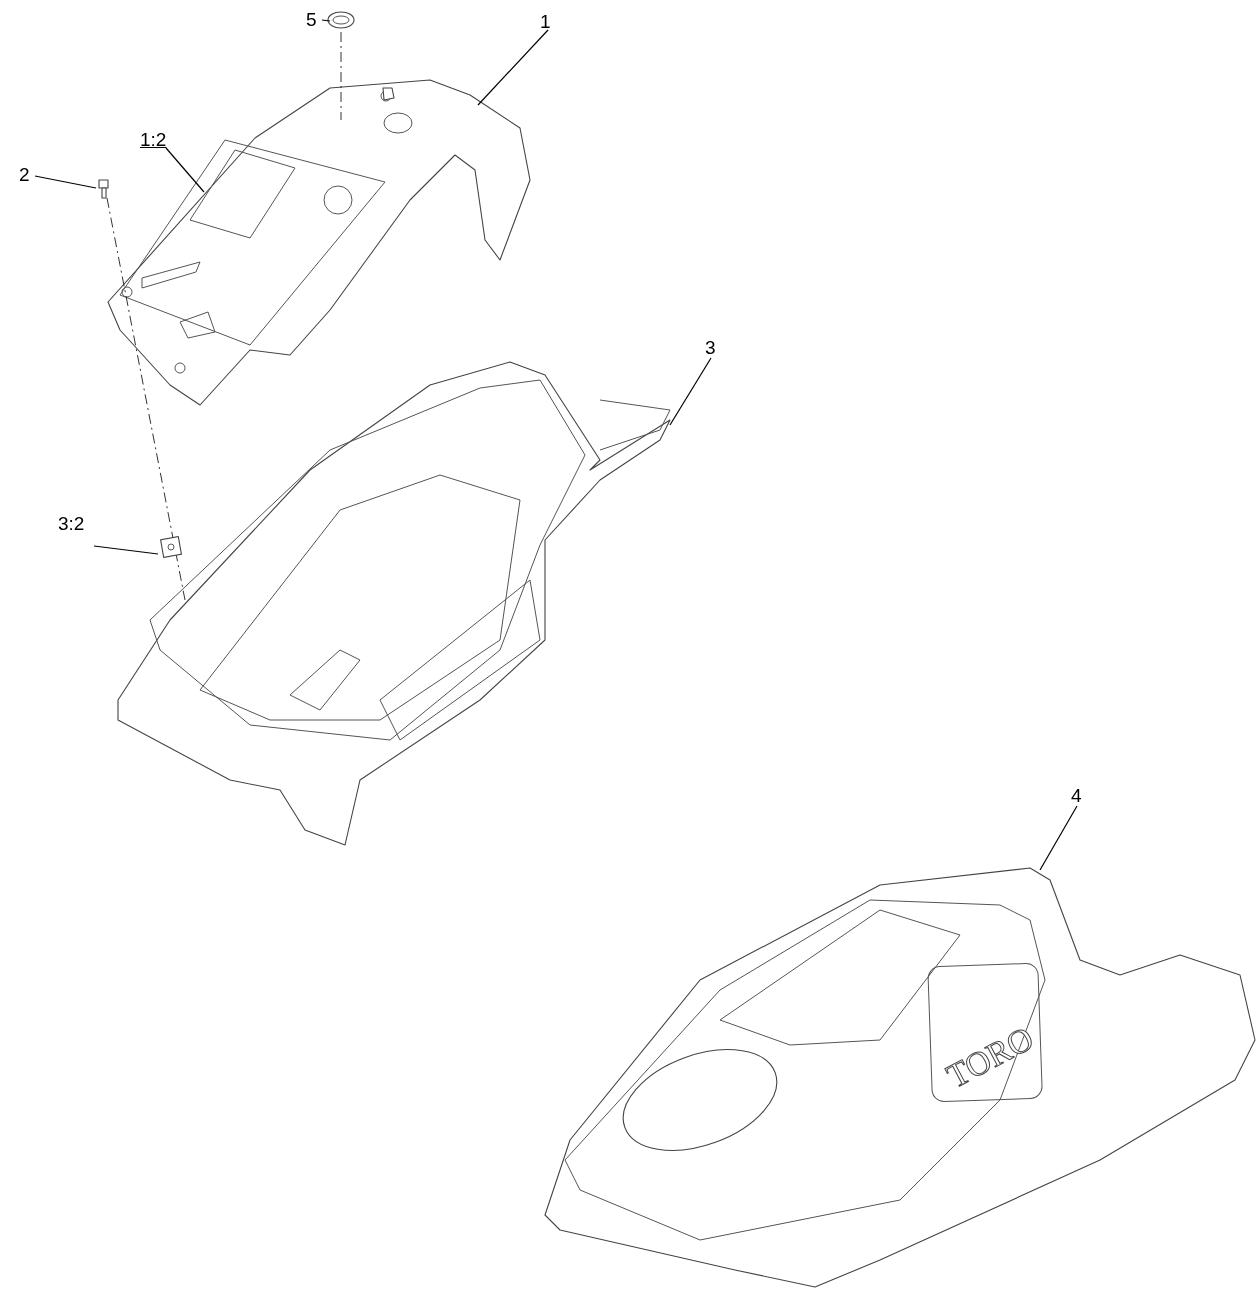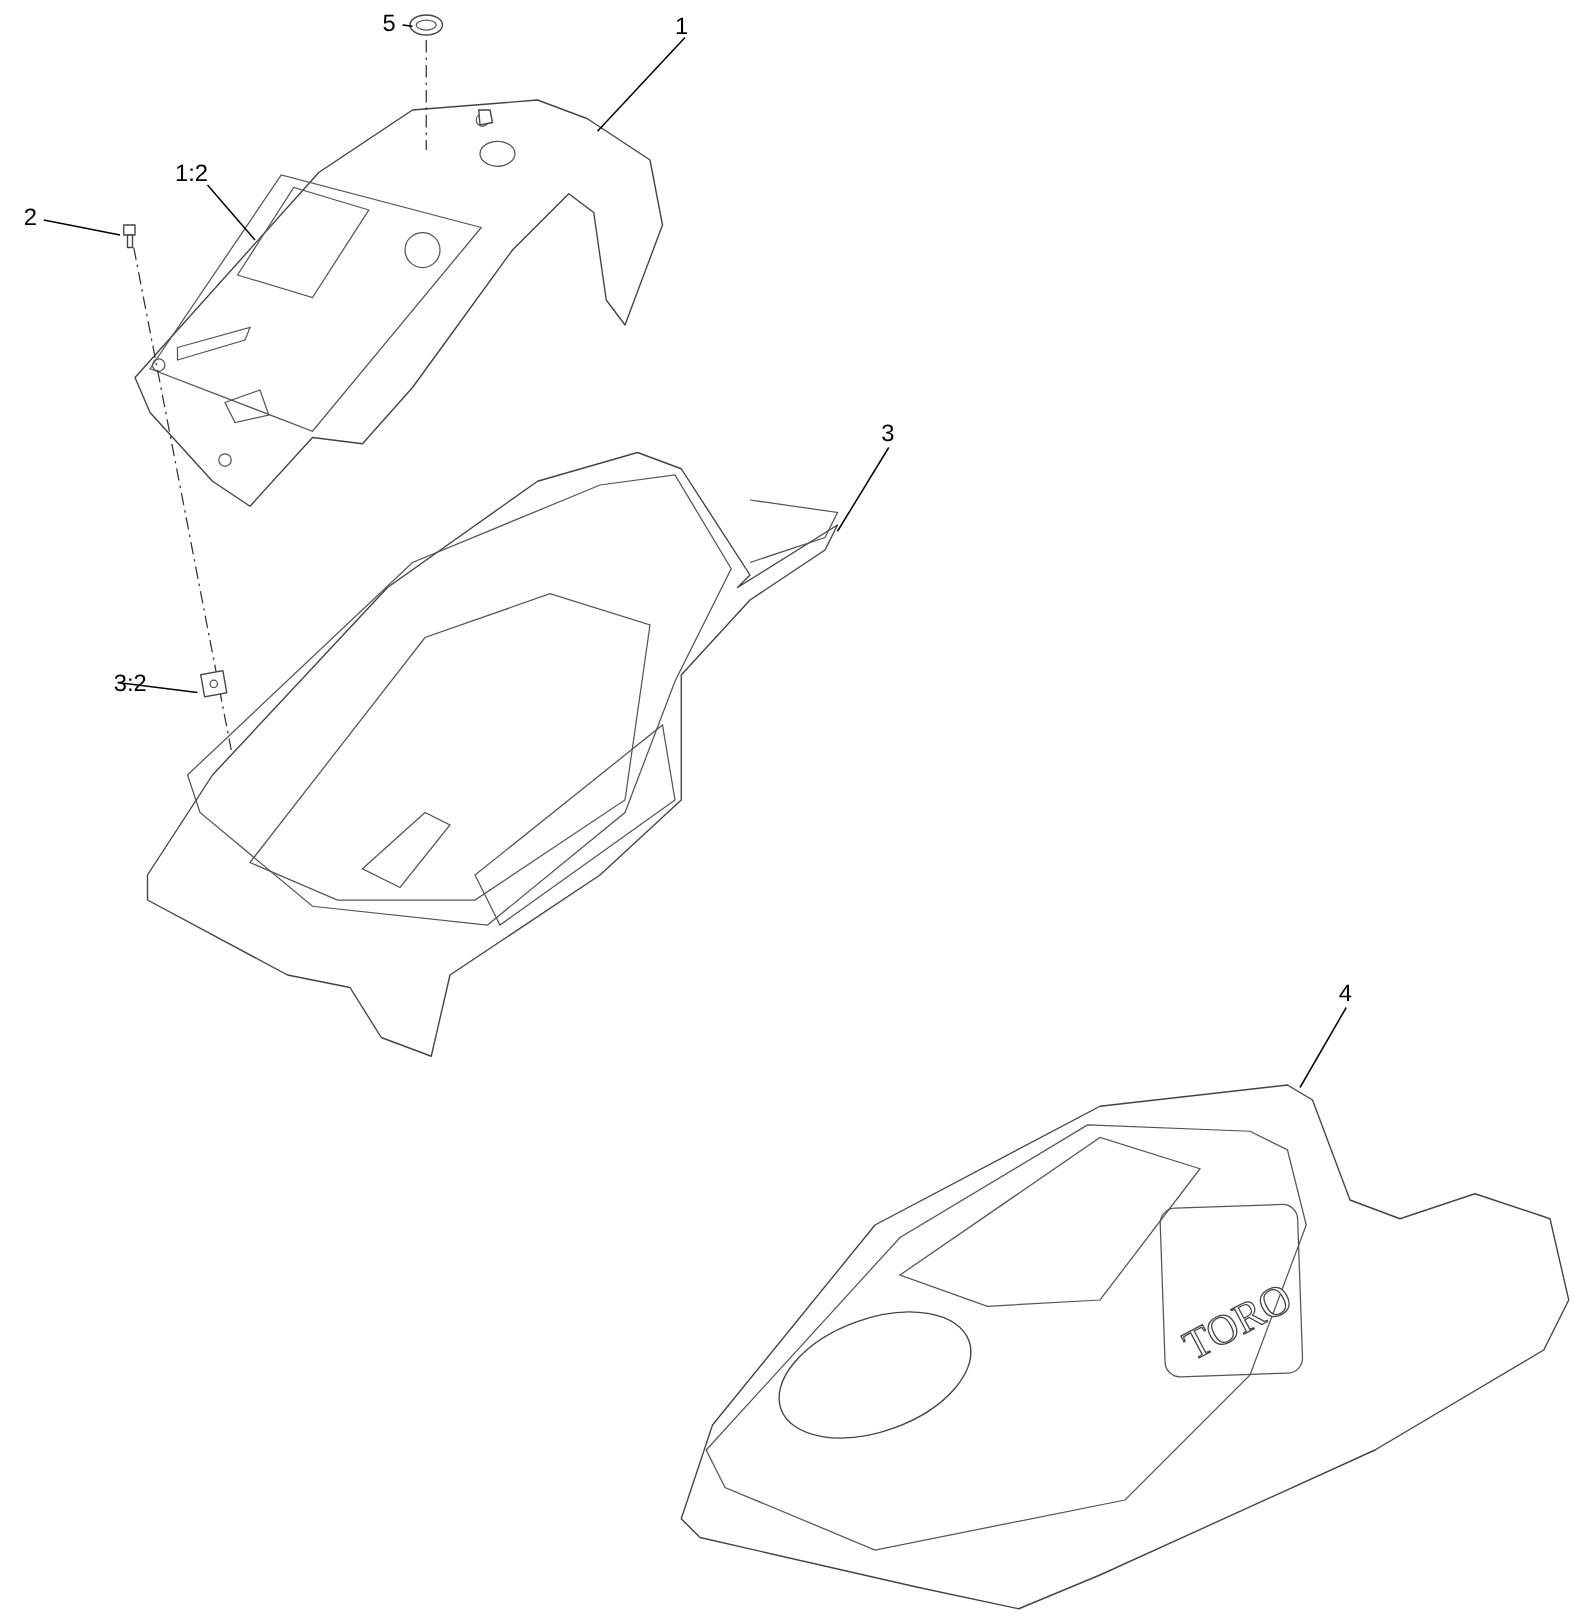--- a/index.html
+++ b/index.html
@@ -67,17 +67,17 @@
   <path class="lead" d="M548,30 L478,105"></path>
   <path class="lead" d="M166,148 L204,192"></path>
   <path class="lead" d="M35,176 L96,188"></path>
   <path class="lead" d="M711,358 L670,425"></path>
   <path class="lead" d="M94,546 L158,554"></path>
   <path class="lead" d="M1077,806 L1040,870"></path>
 </svg>
 
 <span class="callout" style="left:306px;top:10px;">5</span>
 <span class="callout" style="left:540px;top:12px;">1</span>
-<span class="callout" style="left:140px;top:130px;">1:2</span>
+<span class="callout" style="left:140px;top:130px;text-decoration:underline;">1:2</span>
 <span class="callout" style="left:19px;top:165px;">2</span>
 <span class="callout" style="left:705px;top:338px;">3</span>
-<span class="callout" style="left:58px;top:538px;margin-left:33px;">3:2</span>
+<span class="callout" style="left:58px;top:514px;">3:2</span>
 <span class="callout" style="left:1071px;top:786px;">4</span>
 
 </body></html>

